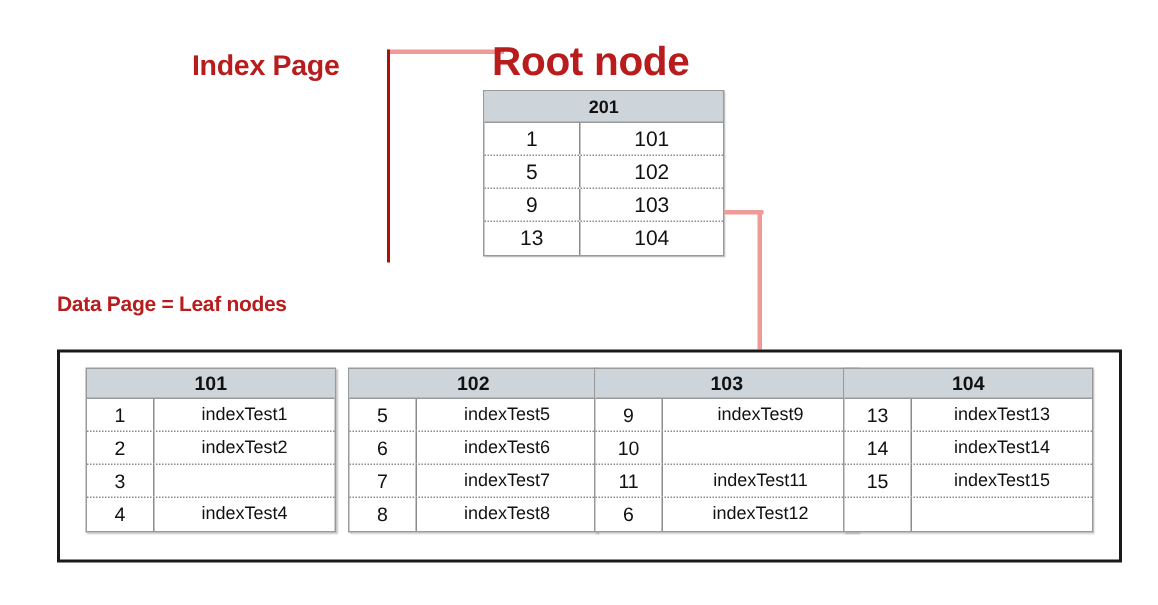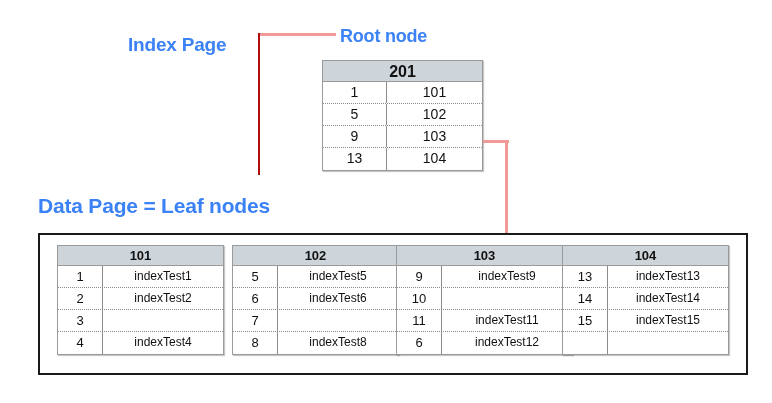--- a/index.html
+++ b/index.html
@@ -16,38 +16,38 @@
   #canvas {
     position: relative;
     width: 772px;
     height: 403px;
   }
 
   
   .bold-label {
     position: absolute;
     font-weight: bold;
-    color: #3b82f6;
+    color: #b91c1c;
     white-space: nowrap;
     letter-spacing: -0.2px;
   }
   #index-page-label {
     left: 128px;
     top: 34px;
     font-size: 19px;
   }
   #root-node-label {
-    left: 340px;
+    left: 328px;
     top: 26px;
-    font-size: 18px;
+    font-size: 27px;
   }
   #data-page-label {
     left: 38px;
     top: 194px;
-    font-size: 21px;
+    font-size: 14px;
   }
 
   
   #bracket-vertical {
     position: absolute;
     left: 258px;
     top: 33px;
     width: 2px;
     height: 142px;
     background: #b00d0d;
@@ -104,21 +104,21 @@
 
   
   #root-table {
     left: 322px;
     top: 60px;
     width: 161px;
   }
   #root-table .node-header {
     height: 21px;
     line-height: 21px;
-    font-size: 16px;
+    font-size: 12px;
   }
   #root-table .node-row {
     height: 22px;
   }
   #root-table .cell-key {
     width: 64px;
     line-height: 21px;
     font-size: 14px;
   }
   #root-table .cell-val {
@@ -256,20 +256,21 @@
     <div class="node-row">
       <div class="cell-key">5</div>
       <div class="cell-val">indexTest5</div>
     </div>
     <div class="node-row">
       <div class="cell-key">6</div>
       <div class="cell-val">indexTest6</div>
     </div>
     <div class="node-row">
       <div class="cell-key">7</div>
+      <div class="cell-val">indexTest7</div>
     </div>
     <div class="node-row last">
       <div class="cell-key">8</div>
       <div class="cell-val">indexTest8</div>
     </div>
   </div>
 
   <div class="node-table leaf-table" id="leaf-table-2">
     <div class="node-header">103</div>
     <div class="node-row">

